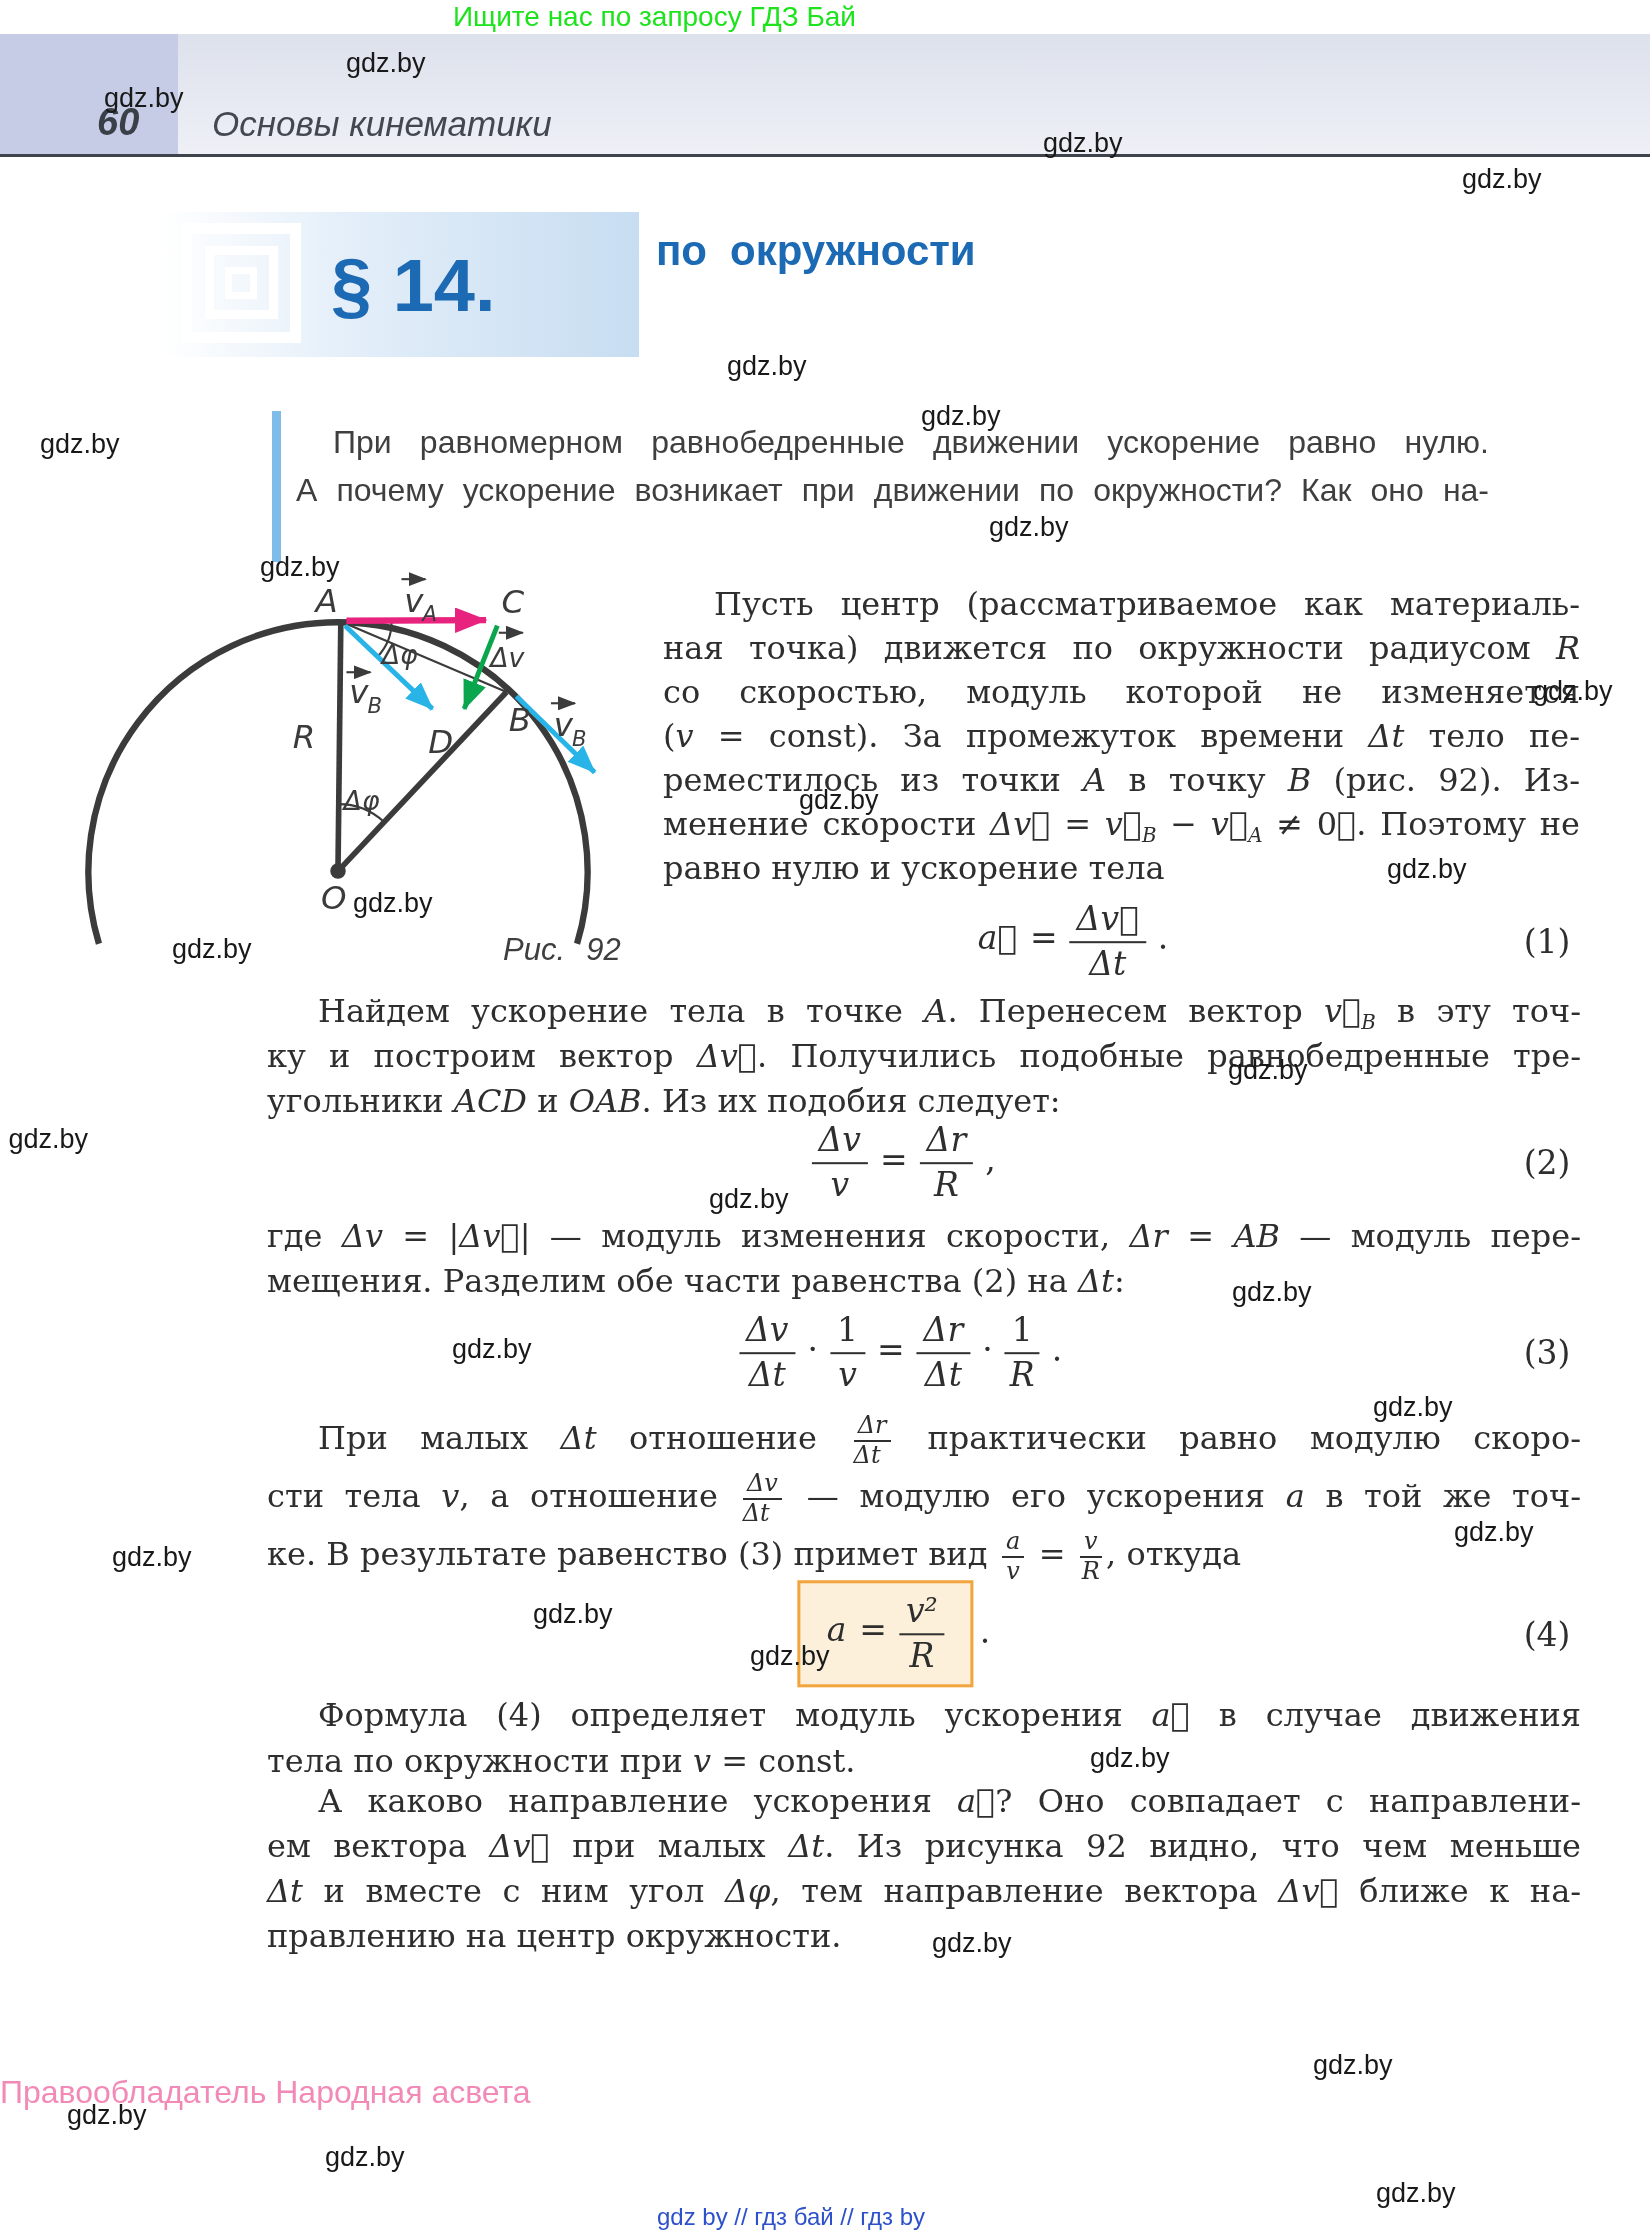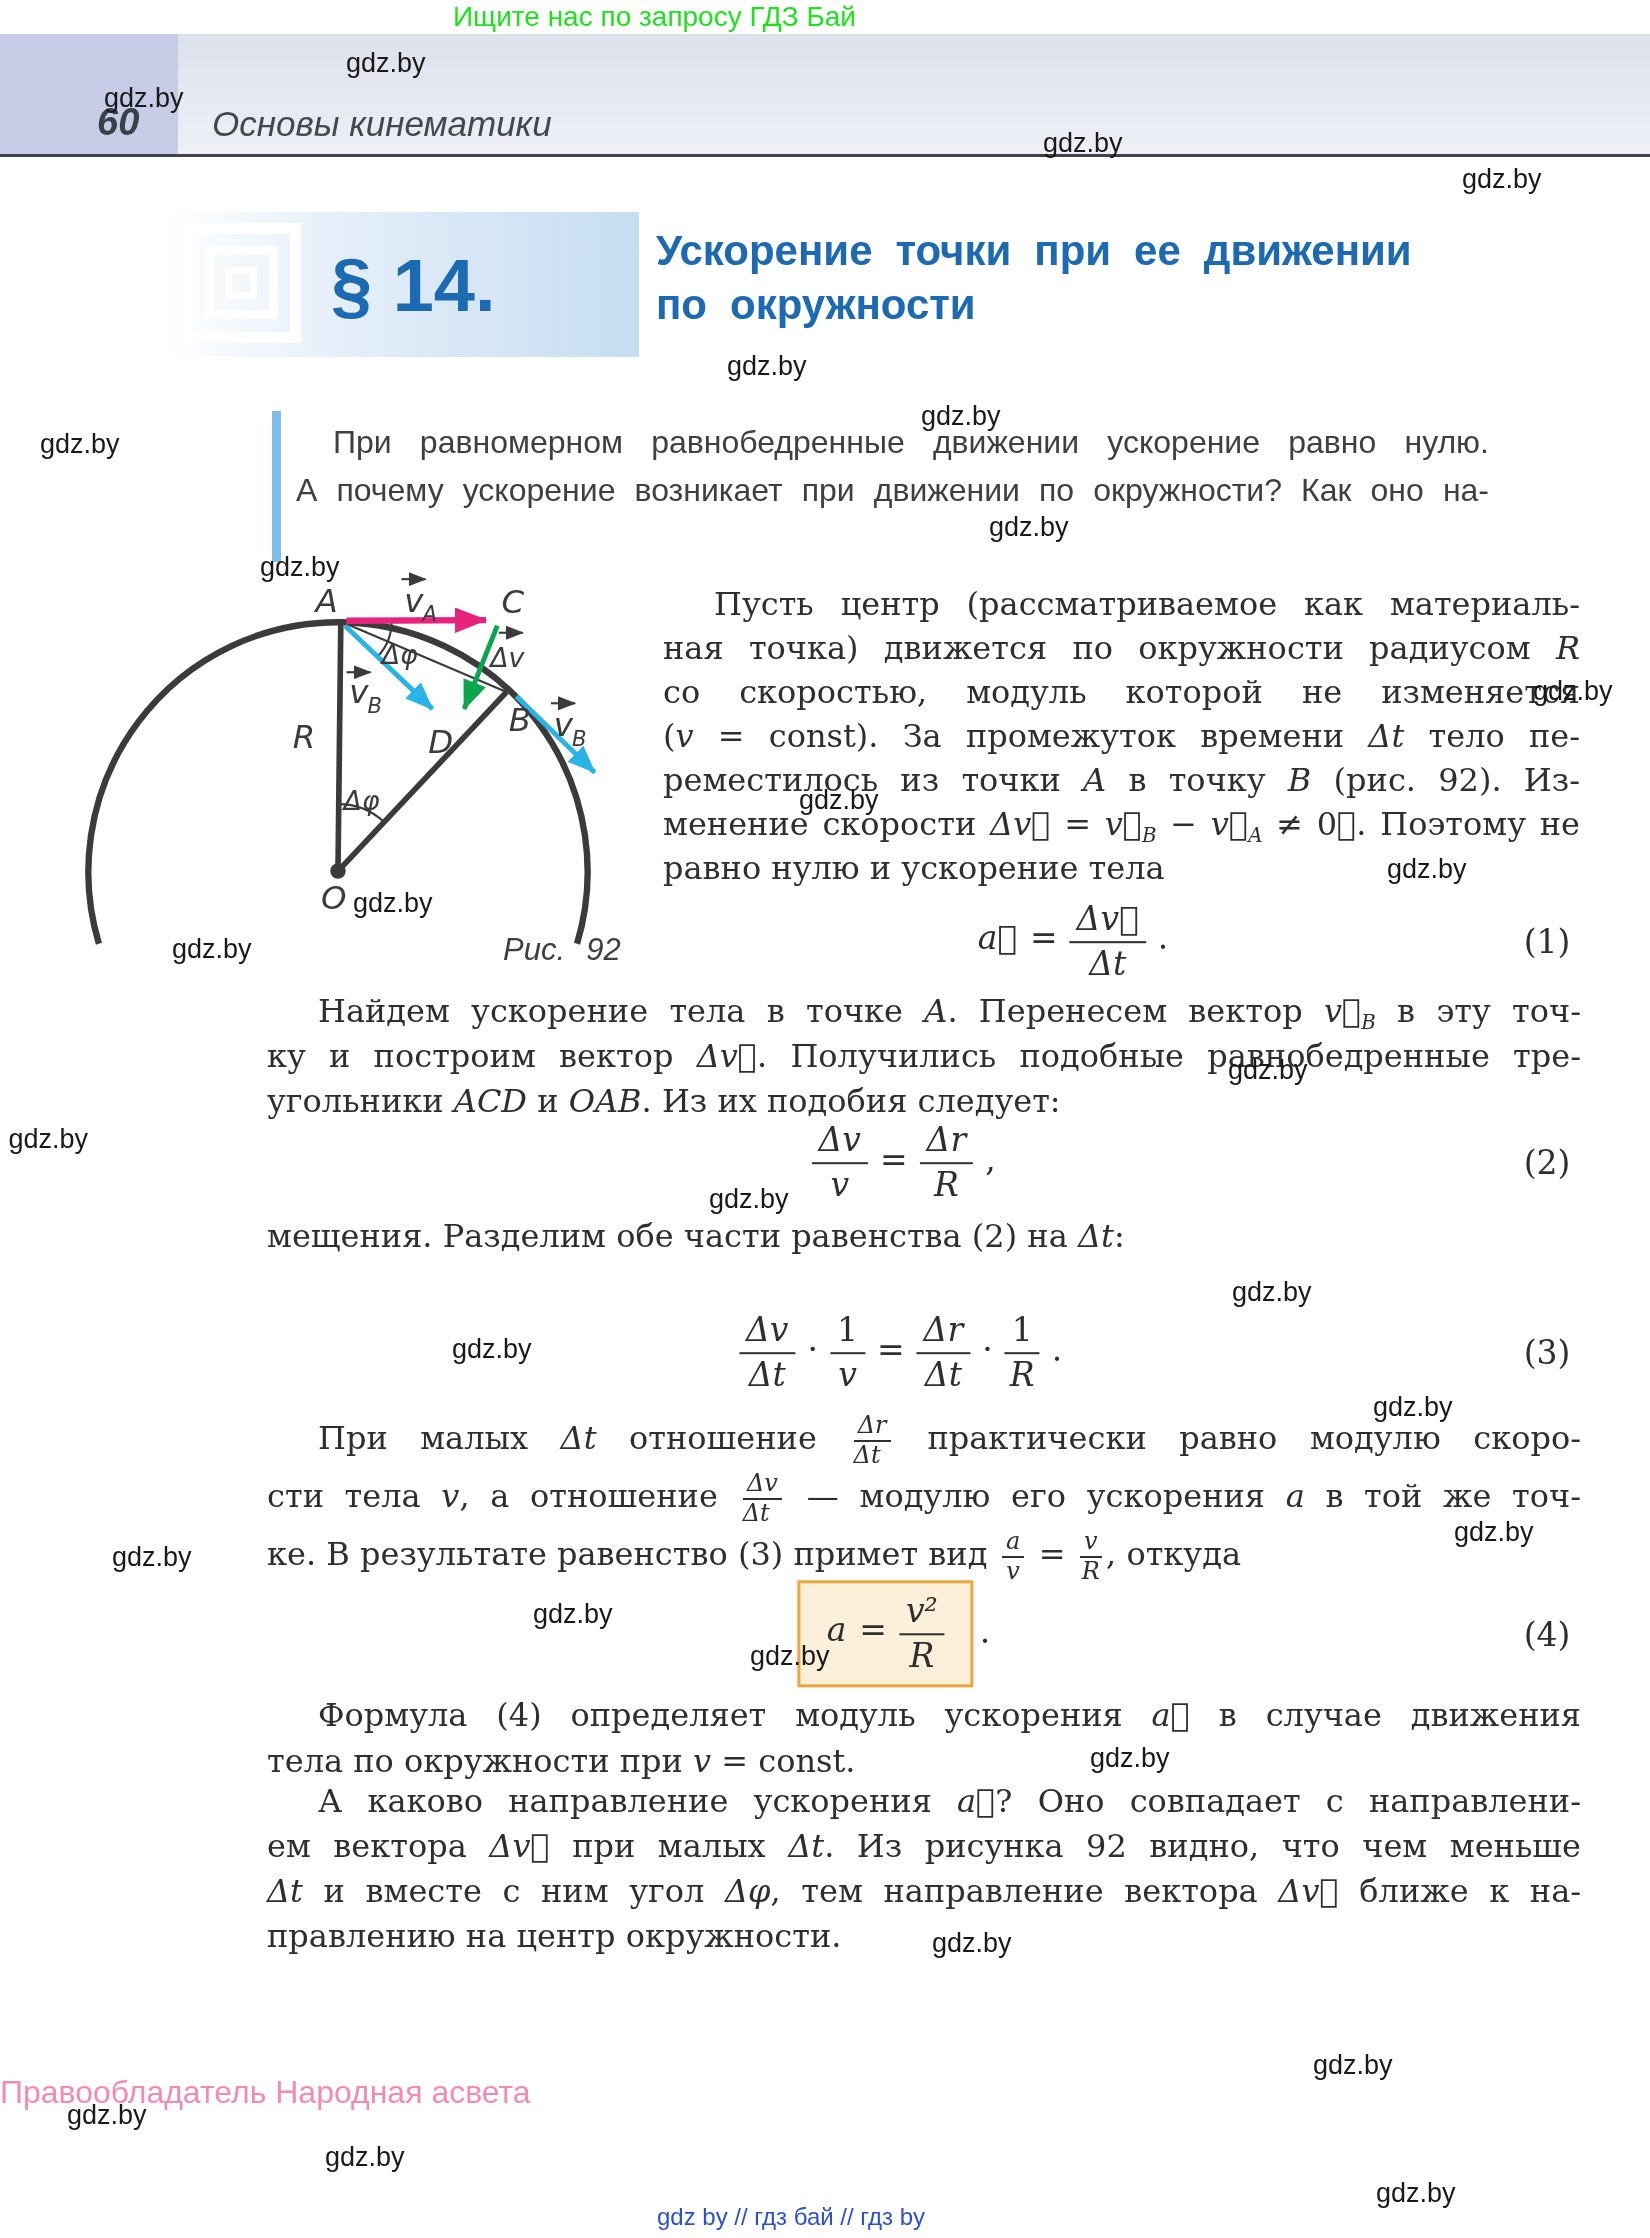--- a/index.html
+++ b/index.html
@@ -99,21 +99,20 @@
   <div class="sec-block">
     <div class="sec-icon">
       <div class="mid">
         <div class="inner"></div>
       </div>
     </div>
     <div class="sec-num">§ 14.</div>
   </div>
 
   <div class="sec-title">
-    <div>Ускорение точки при ее движении</div>
     <div>по окружности</div>
   </div>
 
   <div class="intro-bar"></div>
   <div class="para para-intro">
       <div class="line just ind">При равномерном равнобедренные движении ускорение равно нулю.</div>
       <div class="line just">А почему ускорение возникает при движении по окружности? Как оно на-</div>
     </div>
 
   <svg class="fig-svg" viewBox="0 0 820 580">
@@ -190,20 +189,21 @@
       <div class="line just">ку и построим вектор <i>Δv⃗</i>. Получились подобные равнобедренные тре-</div>
       <div class="line">угольники <i>ACD</i> и <i>OAB</i>. Из их подобия следует:</div>
     </div>
 
   <div class="f-row f2">
     <span class="f-content"><span class="frac"><span class="n"><i>Δv</i></span><span class="d"><i>v</i></span></span><span class="ft">=</span><span class="frac"><span class="n"><i>Δr</i></span><span class="d"><i>R</i></span></span><span class="ft">,</span></span>
     <span class="f-label">(2)</span>
   </div>
 
   <div class="para para-p3">
+      <div class="line just">где <i>Δv</i> = |<i>Δv⃗</i>| — модуль изменения скорости, <i>Δr</i> = <i>AB</i> — модуль пере-</div>
       <div class="line">мещения. Разделим обе части равенства (2) на <i>Δt</i>:</div>
     </div>
 
   <div class="f-row f3">
     <span class="f-content"><span class="frac"><span class="n"><i>Δv</i></span><span class="d"><i>Δt</i></span></span><span class="ft">·</span><span class="frac"><span class="n">1</span><span class="d"><i>v</i></span></span><span class="ft">=</span><span class="frac"><span class="n"><i>Δr</i></span><span class="d"><i>Δt</i></span></span><span class="ft">·</span><span class="frac"><span class="n">1</span><span class="d"><i>R</i></span></span><span class="ft">.</span></span>
     <span class="f-label">(3)</span>
   </div>
 
   <div class="para para-p4">
       <div class="line just ind">При малых <i>Δt</i> отношение <span class="ifrac"><span class="n"><i>Δr</i></span><span class="d"><i>Δt</i></span></span> практически равно модулю скоро-</div>

